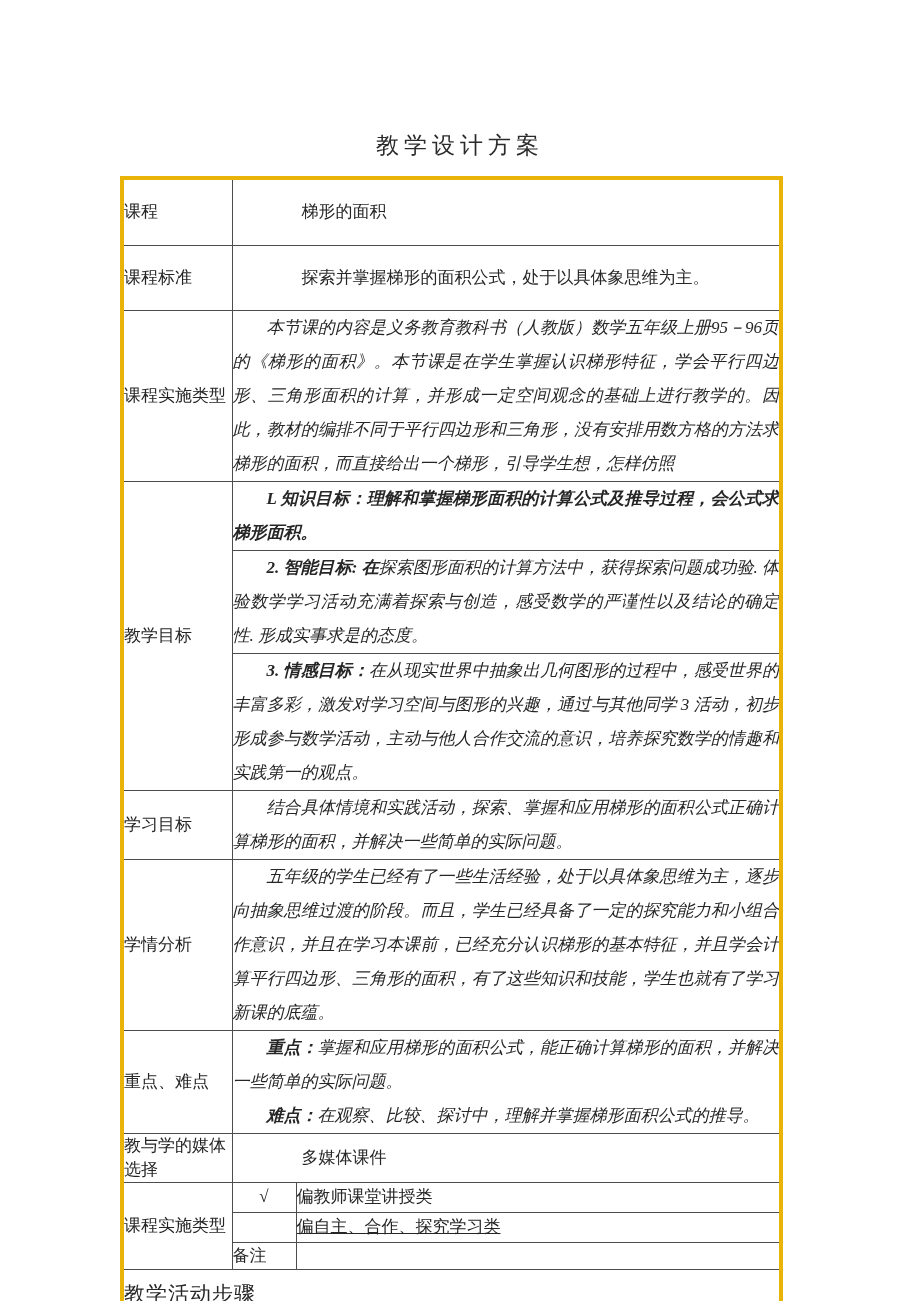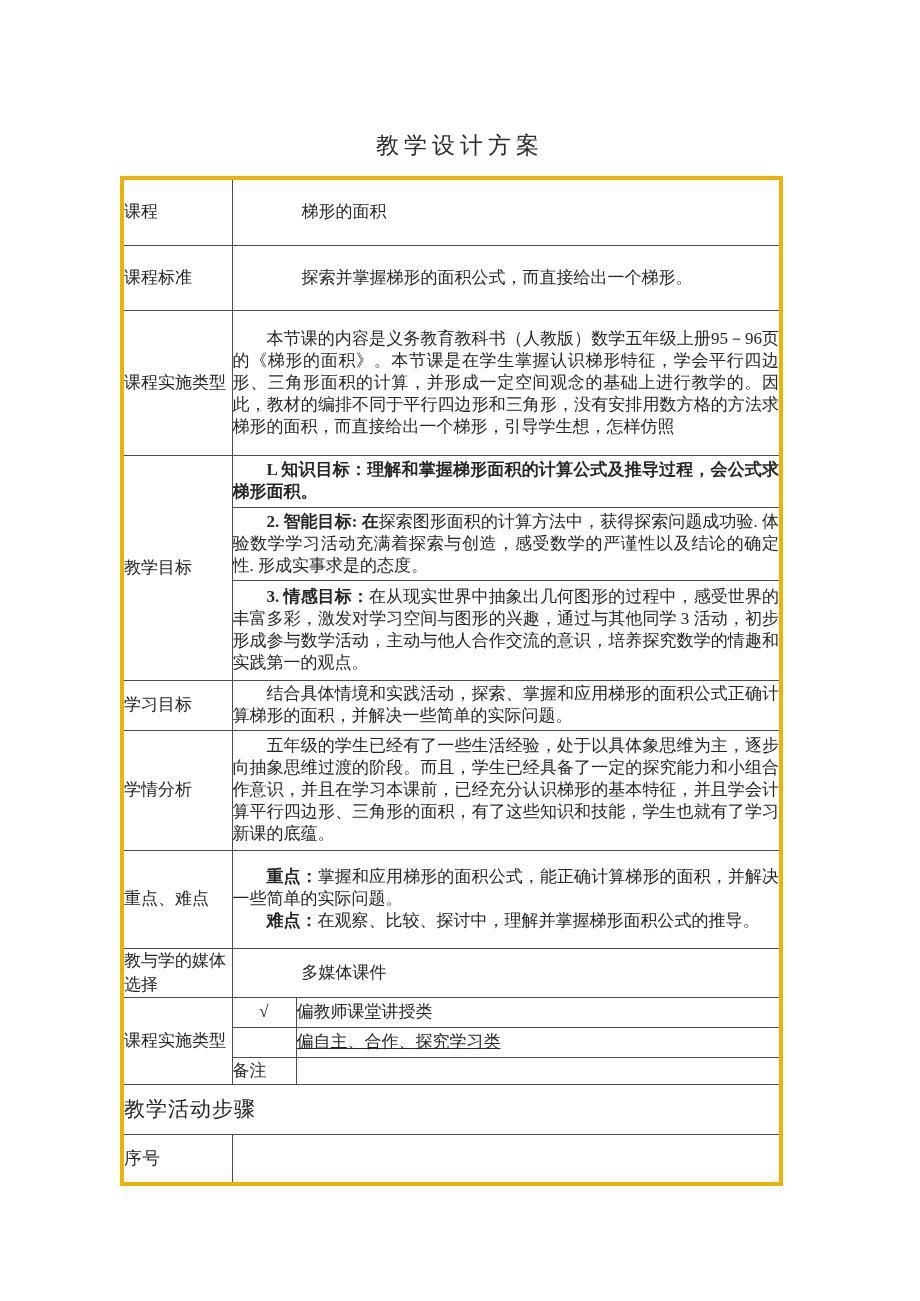--- a/index.html
+++ b/index.html
@@ -49,23 +49,24 @@
   }
   .val-line .indent1{
     padding-left:36px;
     line-height:24px;
     display:block;
     margin-left:33px;
   }
   .para{
     margin:12px;
     padding:2px 5px 2px 4px;
-    line-height:22px;
+    line-height:34px;
     text-align:justify;
     text-justify:inter-ideograph;
+    font-style:italic;
   }
   .para p{
     margin:0;
     text-indent:2em;
   }
   td.v-top{vertical-align:top;}
   .b{font-weight:bold;}
   .goal-cell{vertical-align:top;}
   .check-cell{text-align:center;font-size:17px;}
   .note-lbl{padding-left:5px;font-size:17px;}
@@ -91,21 +92,21 @@
         <tr style="height:67px;">
       <td class="lbl">课程</td>
       <td colspan="2" class="val-line">
         <span class="indent1">梯形的面积</span>
       </td>
     </tr>
 
     <tr style="height:65px;">
       <td class="lbl">课程标准</td>
       <td colspan="2" class="val-line">
-        <span class="indent1">探索并掌握梯形的面积公式，而直接给出一个梯形。</span>
+        <span class="indent1">探索并掌握梯形的面积公式，处于以具体象思维为主。</span>
       </td>
     </tr>
 
     <tr style="height:145px;">
       <td class="lbl">课程实施类型</td>
       <td colspan="2" class="para v-top">
         <p>本节课的内容是义务教育教科书（人教版）数学五年级上册95－96页的《梯形的面积》。本节课是在学生掌握认识梯形特征，学会平行四边形、三角形面积的计算，并形成一定空间观念的基础上进行教学的。因此，教材的编排不同于平行四边形和三角形，没有安排用数方格的方法求梯形的面积，而直接给出一个梯形，引导学生想，怎样仿照</p>
       </td>
     </tr>
 

